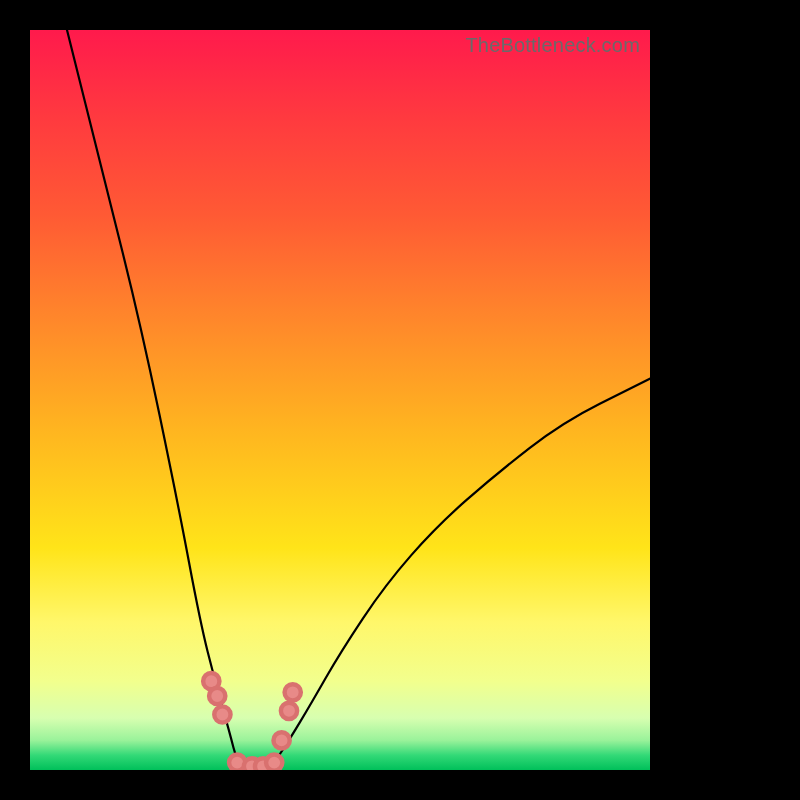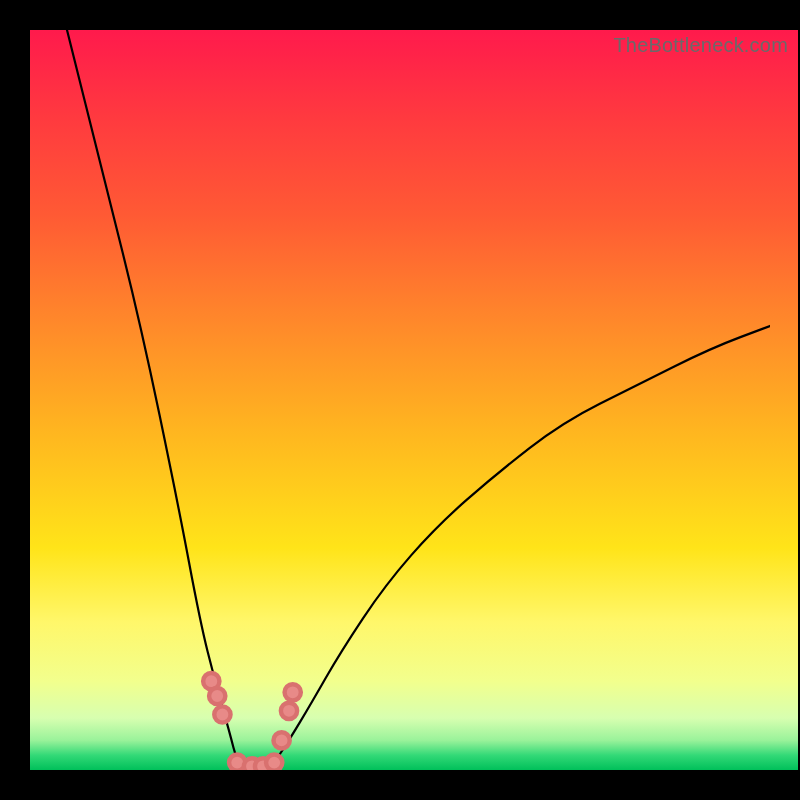--- a/index.html
+++ b/index.html
@@ -14,21 +14,21 @@
   .frame {
     position: relative;
     width: 800px;
     height: 800px;
     background: #000;
   }
   .plot-area {
     position: absolute;
     left: 30px;
     top: 30px;
-    width: 768px;
+    width: 620px;
     height: 740px;
     
     background: linear-gradient(
       to bottom,
       #ff1a4c 0%,
       #ff3a3f 12%,
       #ff5a34 25%,
       #ff8a2a 40%,
       #ffb81f 55%,
       #ffe419 70%,

